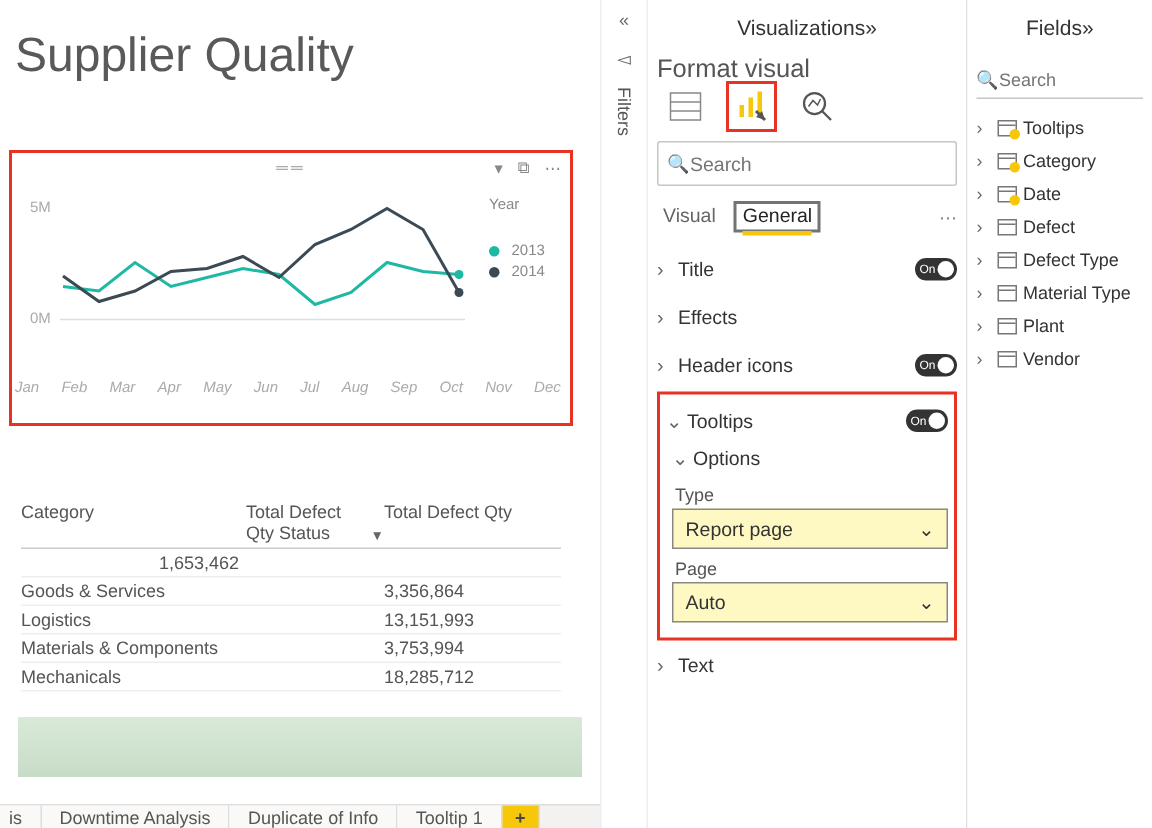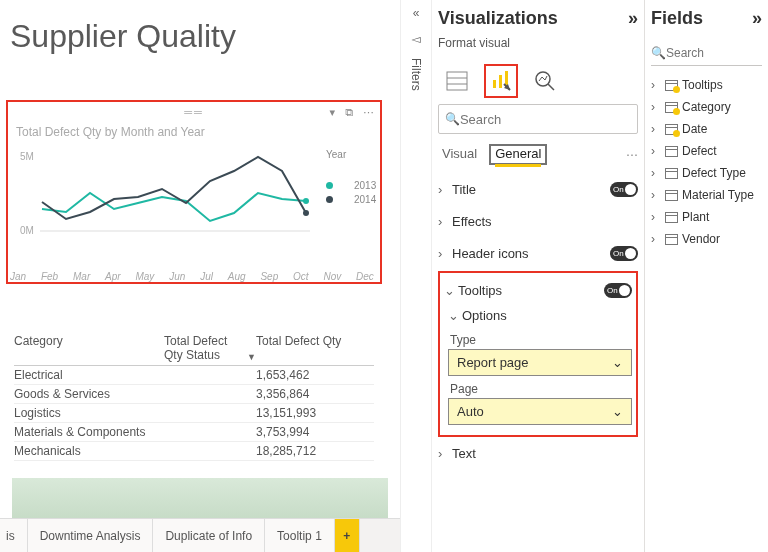--- a/index.html
+++ b/index.html
@@ -9,38 +9,38 @@
 .chart-box{position:absolute;left:6px;top:100px;width:376px;height:184px;border:2px solid #e83224;background:#fff}
 .chart-hdr{display:flex;justify-content:flex-end;gap:10px;padding:4px 6px;color:#888;font-size:11px}
 .grip{position:absolute;left:50%;top:4px;transform:translateX(-50%);letter-spacing:2px;color:#aaa}
 .chart-title{font-size:12px;color:#aaa;padding:2px 8px}
 .chart-body{display:flex;height:130px}
 .plot{position:relative;flex:1;margin:6px 0 0 14px}
 .ylab{position:absolute;left:-2px;font-size:10px;color:#aaa}
 .xlabels{display:flex;justify-content:space-between;padding:0 6px 4px 2px;font-size:10px;color:#aaa;font-style:italic}
 .legend{width:58px;padding:8px 0 0 4px;font-size:10px;color:#888}
 .legend-title{margin-bottom:20px}
-.legend-item{display:flex;align-items:center;gap:21px;margin-bottom:3px}
+.legend-item{display:flex;align-items:center;gap:8px;margin-bottom:3px}
 .dot{width:7px;height:7px;border-radius:50%}
 .table{position:absolute;left:14px;top:334px;width:360px;font-size:12px}
 .thead{display:flex;border-bottom:1px solid #ccc;padding-bottom:3px;color:#555}
 .th1{width:150px}.th2{width:92px;display:flex;align-items:flex-end}.th3{flex:1;text-align:left}
 .trow{display:flex;align-items:center;height:19px;border-bottom:1px solid #eee}
 .td1{width:150px;color:#555}.td2{width:92px}.td3{flex:1;padding-right:26px;color:#555}
 .rdot{width:10px;height:10px;border-radius:50%;background:#d94636}
 .map{position:absolute;left:12px;top:478px;width:376px;height:40px;background:linear-gradient(180deg,#d9e9d9,#c7dcc7)}
-.tabs{position:absolute;left:0;bottom:0;width:400px;height:34px;display:flex;background:#f3f2f1;border-top:1px solid #ddd}
+.tabs{position:absolute;left:0;bottom:0;width:400px;height:16px;display:flex;background:#f3f2f1;border-top:1px solid #ddd}
 .tab{padding:0 12px;display:flex;align-items:center;font-size:12px;color:#555;border-right:1px solid #ddd;background:#faf9f8;white-space:nowrap}
 .tab.cut{padding-left:6px}
 .tab.add{background:#f7c80a;width:24px;justify-content:center;color:#444;font-weight:bold}
 .filters-rail{position:absolute;left:400px;top:0;width:32px;height:552px;border-left:1px solid #eee;border-right:1px solid #eee;display:flex;flex-direction:column;align-items:center;padding-top:6px;gap:12px;color:#666}
 .vlabel{writing-mode:vertical-rl;font-size:12px;color:#555}
 .viz{position:absolute;left:432px;top:0;width:213px;height:552px;border-right:1px solid #e1dfdd;background:#fff;padding:0 6px}
-.pane-hdr{display:flex;align-items:center;justify-content:space-between;height:36px;font-size:18px;font-weight:700;color:#333}
-.sub{font-size:12px;color:#555;margin-bottom:16px}
+.pane-hdr{display:flex;align-items:center;justify-content:center;height:36px;font-size:14px;font-weight:400;color:#333}
+.sub{font-size:17px;color:#555;margin-bottom:0}
 .icons-row{display:flex;gap:18px;padding:2px 0 10px 6px;align-items:center}
 .ico{width:26px;height:26px;display:flex;align-items:center;justify-content:center;color:#555}
 .ico.sel{outline:2px solid #e83224;outline-offset:2px}
 .search{display:flex;align-items:center;border:1px solid #c8c6c4;border-radius:2px;height:30px;padding:0 6px;color:#888;margin-bottom:10px}
 .search input{border:none;outline:none;flex:1;font-size:13px;color:#333;background:transparent}
 .subtabs{display:flex;gap:12px;align-items:center;margin-bottom:8px;padding-left:4px}
 .subtab{font-size:13px;color:#666;padding-bottom:3px}
 .subtab.active{color:#222;border-bottom:3px solid #f7c80a}
 .subtabs .dots{margin-left:auto;color:#888}
 .genbox{display:inline-block;border:2px solid #737373;padding:0 4px 2px}
@@ -70,21 +70,20 @@
 <div class="canvas">
   <div class="title">Supplier Quality</div>
 
   <div class="chart-box">
     <div class="chart-hdr">
       <span class="grip">══</span>
       <span>▾</span>
       <span>⧉</span>
       <span>⋯</span>
     </div>
-    <div class="chart-title">Total Defect Qty by Month and Year</div>
     <div class="chart-body">
       <div class="plot">
         <span class="ylab" style="top:4px">5M</span>
         <span class="ylab" style="top:78px">0M</span>
         <svg width="290" height="100" viewBox="0 0 290 100">
           <line x1="18" y1="84" x2="288" y2="84" stroke="#ddd"></line>
           <polyline fill="none" stroke="#1fb8a3" stroke-width="2" points="20,62 44,65 68,46 92,62 116,56 140,50 164,54 188,74 212,66 236,46 260,52 284,54"></polyline>
           <polyline fill="none" stroke="#3b4a54" stroke-width="2" points="20,55 44,72 68,65 92,52 116,50 140,42 164,56 188,34 212,24 236,10 260,24 284,66"></polyline>
           <circle cx="284" cy="54" r="3" fill="#1fb8a3"></circle>
           <circle cx="284" cy="66" r="3" fill="#3b4a54"></circle>
@@ -121,21 +120,20 @@
   <div class="table">
     <div class="thead">
       <div class="th1">Category</div>
       <div class="th2">
           <span>Total Defect Qty Status</span>
           <span class="sort">▼</span>
         </div>
       <div class="th3">Total Defect Qty</div>
     </div>
     <div class="trow">
-        <div class="td1">Electrical</div>
         <div class="td2"><span class="rdot"></span></div>
         <div class="td3">1,653,462</div>
       </div>
     <div class="trow">
         <div class="td1">Goods &amp; Services</div>
         <div class="td2"><span class="rdot"></span></div>
         <div class="td3">3,356,864</div>
       </div>
     <div class="trow">
         <div class="td1">Logistics</div>

